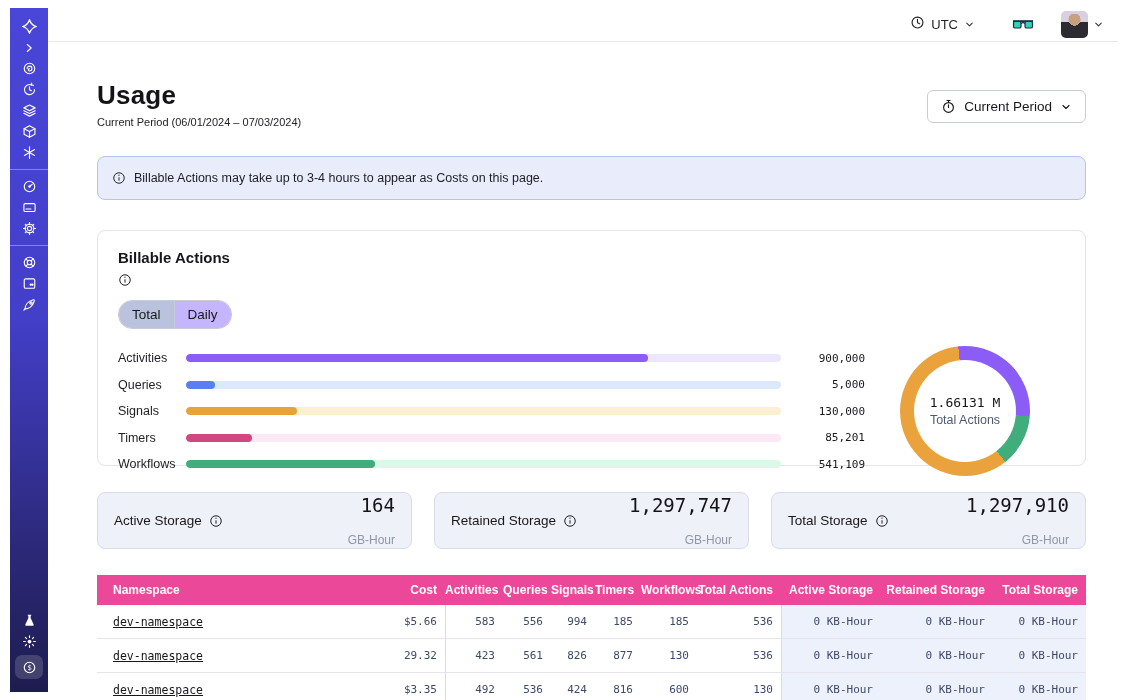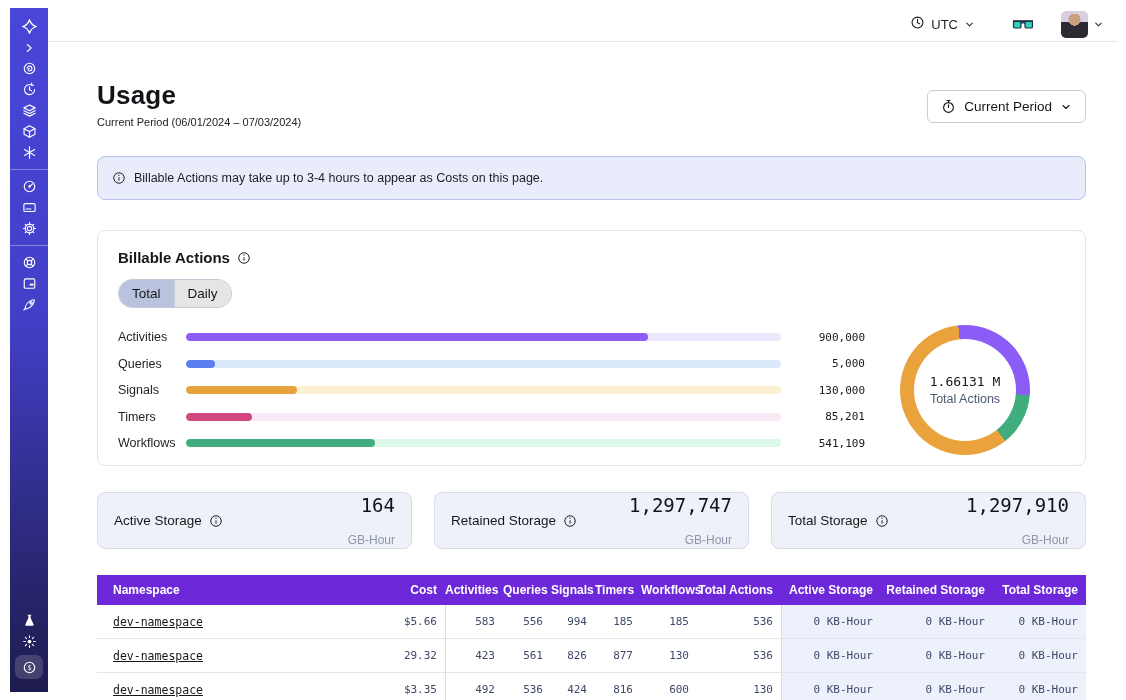--- a/index.html
+++ b/index.html
@@ -37,24 +37,24 @@
     display:flex; align-items:center; gap:8px; padding:0 13px; font-size:13.5px; font-weight:500; color:#17171b; cursor:pointer;margin-left:44px; }
 
   .banner { position:absolute; top:114px; left:0; width:989px; height:44px; background:#e9edfb; border:1px solid #b7c3ee;
     border-radius:8px; display:flex; align-items:center; gap:8px; padding:0 14px; font-size:12.5px; color:#1d1d23; }
 
   .info-i { display:inline-flex; }
   .info-i svg { stroke:#1d1d23; fill:none; stroke-width:1.1; }
 
   
   .card { position:absolute; top:188px; left:0; width:989px; height:236px; background:#fff; border:1px solid #e3e3e8; border-radius:8px; padding:18px 20px; }
-  .card-title-row { display:flex; align-items:center; gap:7px; }
+  .card-title-row { display:flex; gap:7px;flex-direction:column; }
   .card-title { font-size:15px; font-weight:600; color:#17171b; }
   .tabs { display:inline-flex; margin-top:13px; border:1px solid #c6cbd7; border-radius:14px; overflow:hidden; }
-  .tab { padding:6px 13px; font-size:13.5px; font-weight:500; color:#17171b; background:#e5e5e5; cursor:pointer; }
+  .tab { padding:6px 13px; font-size:13.5px; font-weight:500; color:#17171b; background:#c4b5fd; cursor:pointer; }
   .tab.active { background:#b9c3de; }
   .tab + .tab { border-left:1px solid #c6cbd7; }
 
   .chart-region { display:flex; align-items:center; margin-top:16px; }
   .bars { flex:1; }
   .bar-row { display:flex; align-items:center; height:26.5px; }
   .bar-label { width:68px; font-size:12.5px; color:#1e1e24; }
   .bar-track { flex:1; height:8px; border-radius:4px; position:relative; overflow:hidden; }
   .bar-fill { position:absolute; left:0; top:0; bottom:0; border-radius:4px; }
   .bar-value { width:84px; text-align:right; font-size:11px; color:#17171c; }
@@ -71,21 +71,21 @@
   .storage-card { flex:1; height:57px; background:#eef1f8; border:1px solid #d7dce8; border-radius:8px;
     display:flex; align-items:center; justify-content:space-between; padding:0 16px; }
   .storage-label { display:flex; align-items:center; gap:7px; font-size:13.5px; color:#17171b; }
   .storage-num { text-align:right; }
   .storage-value { font-size:19px; color:#121217; }
   .storage-unit { font-size:12px; color:#8e96a9; margin-top:17px; }
 
   
   .table { position:absolute; top:533px; left:0; width:989px; }
   .tr { display:grid; grid-template-columns:264px 84px 58px 48px 44px 46px 56px 84px 100px 112px 93px; align-items:center; }
-  .thead { background:#6d28d9; height:30px; }
+  .thead { background:#ec4899; height:30px; }
   .th { font-size:12px; font-weight:600; color:#fff; text-align:right; padding-right:8px; white-space:nowrap; }
   .th:first-child { text-align:left; padding-left:16px; }
   .tbody .tr { height:34px; border-bottom:1px solid #e3e5ea; background:#fff; }
   .td { font-family:"DejaVu Sans Mono",monospace; font-size:11px; color:#3e4968; text-align:right; padding-right:8px; height:100%; display:flex; align-items:center; justify-content:flex-end; }
   .td:first-child { justify-content:flex-start; padding-left:16px; }
   .ns-link { font-family:"DejaVu Sans Mono",monospace; font-size:11.5px; color:#17171b; text-decoration:underline; cursor:pointer; }
   .sep-l { border-left:1px solid #d9dce4; }
   .storage-cell { background:#edf1fb; }
   .partial-row { height:8px; border-bottom:1px solid #e3e5ea; }
 </style>

